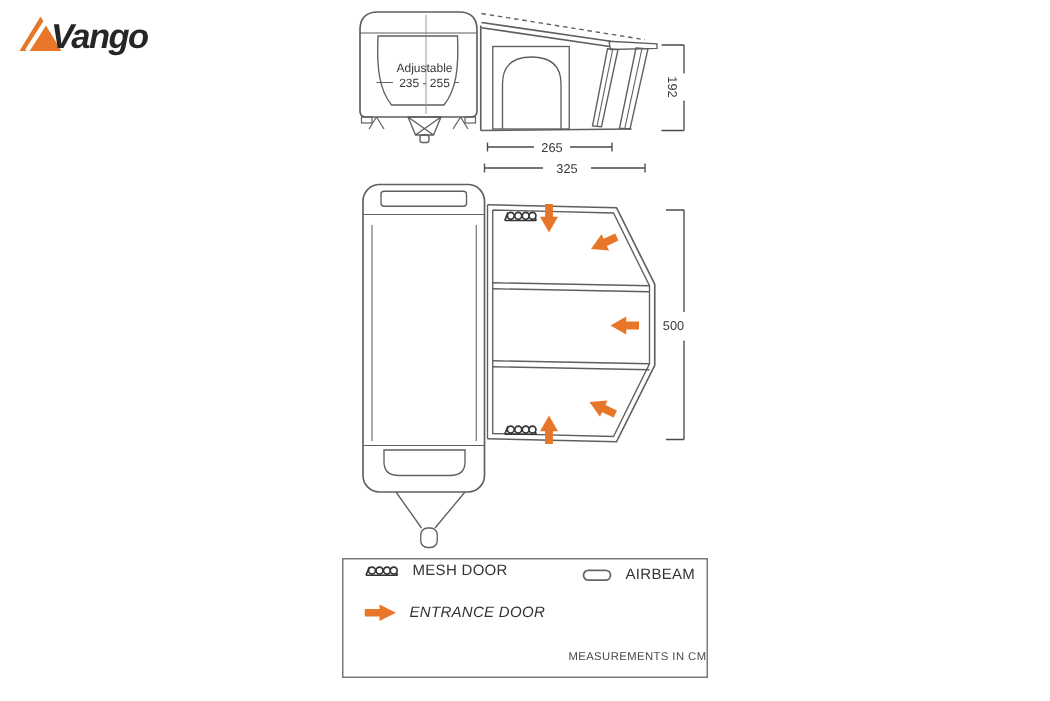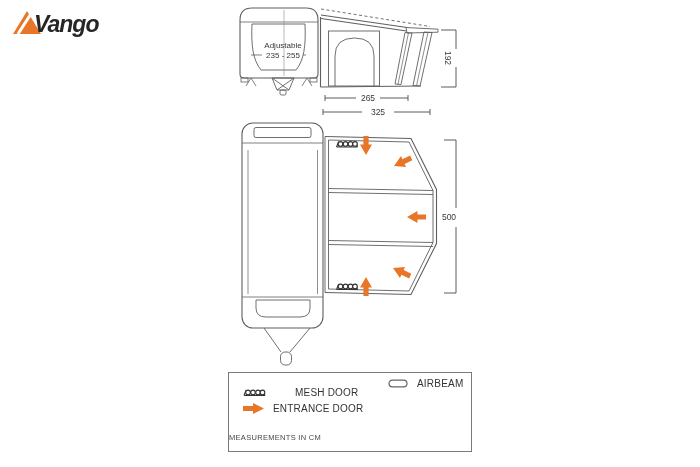--- a/index.html
+++ b/index.html
@@ -18,25 +18,25 @@
   #planview{left:228px;top:116px;}
   .dwg text{fill:#383838;font-family:"Liberation Sans",sans-serif;}
   .dimtxt{font-size:8.5px;}
   .adjtxt{font-size:8px;fill:#5a5a5a;}
 
   
   .legend{position:absolute;left:228px;top:372px;width:244px;height:80px;
           border:1.4px solid #7a7a7a;background:#fff;box-sizing:border-box;}
   .legend .row-item{position:absolute;display:flex;align-items:center;}
   .legend .lbl{font-size:10px;letter-spacing:.2px;color:#333;white-space:nowrap;}
-  .leg-mesh{left:14px;top:14px;gap:20px;}
+  .leg-mesh{left:14px;top:2px;}
   .leg-airbeam{left:159px;top:5px;}
-  .leg-entrance{left:14px;top:30px;}
+  .leg-entrance{left:14px;top:30px;font-style:italic;}
   .leg-icon{margin-right:9px;display:block;}
-  .note{position:absolute;left:0;right:0;top:60px;text-align:left;
+  .note{position:absolute;left:0;right:0;top:60px;text-align:right;
         font-size:7.5px;letter-spacing:.3px;color:#474747;}
 </style>
 </head>
 <body>
 
 <div class="logo">
   <svg width="28" height="23" viewBox="0 0 28 23">
     <polygon points="14,0 28,23 0,23" fill="#E87628"></polygon>
     <line x1="17.5" y1="3.5" x2="5" y2="23" stroke="#ffffff" stroke-width="3"></line>
   </svg>

